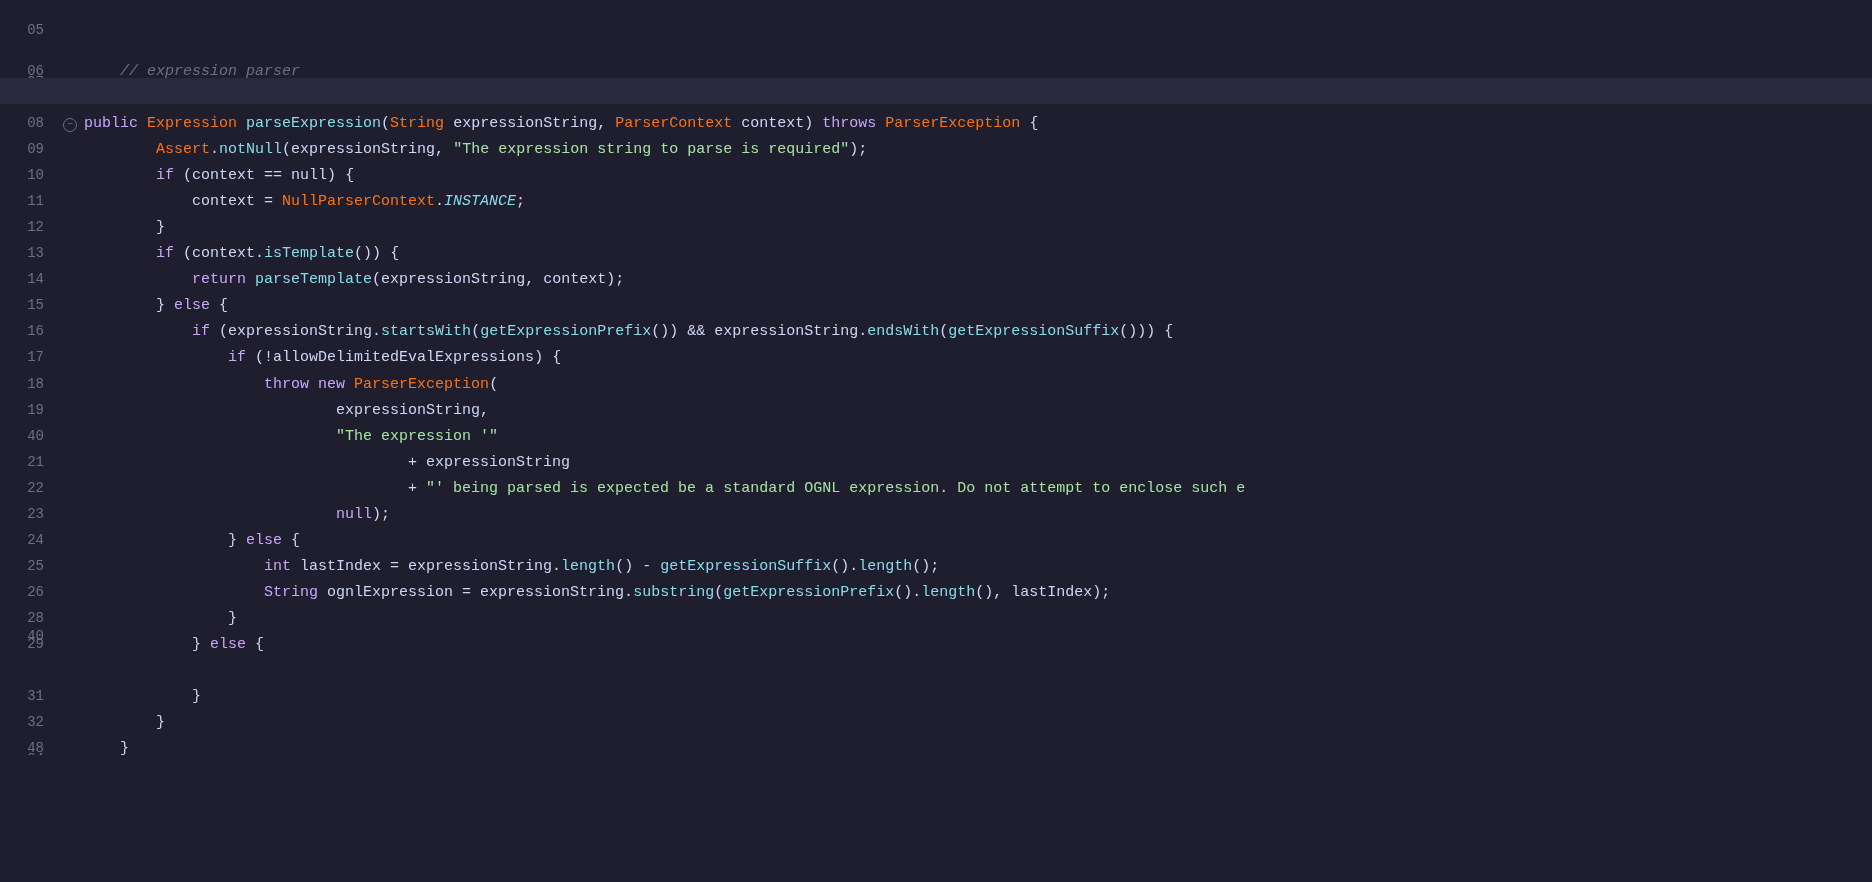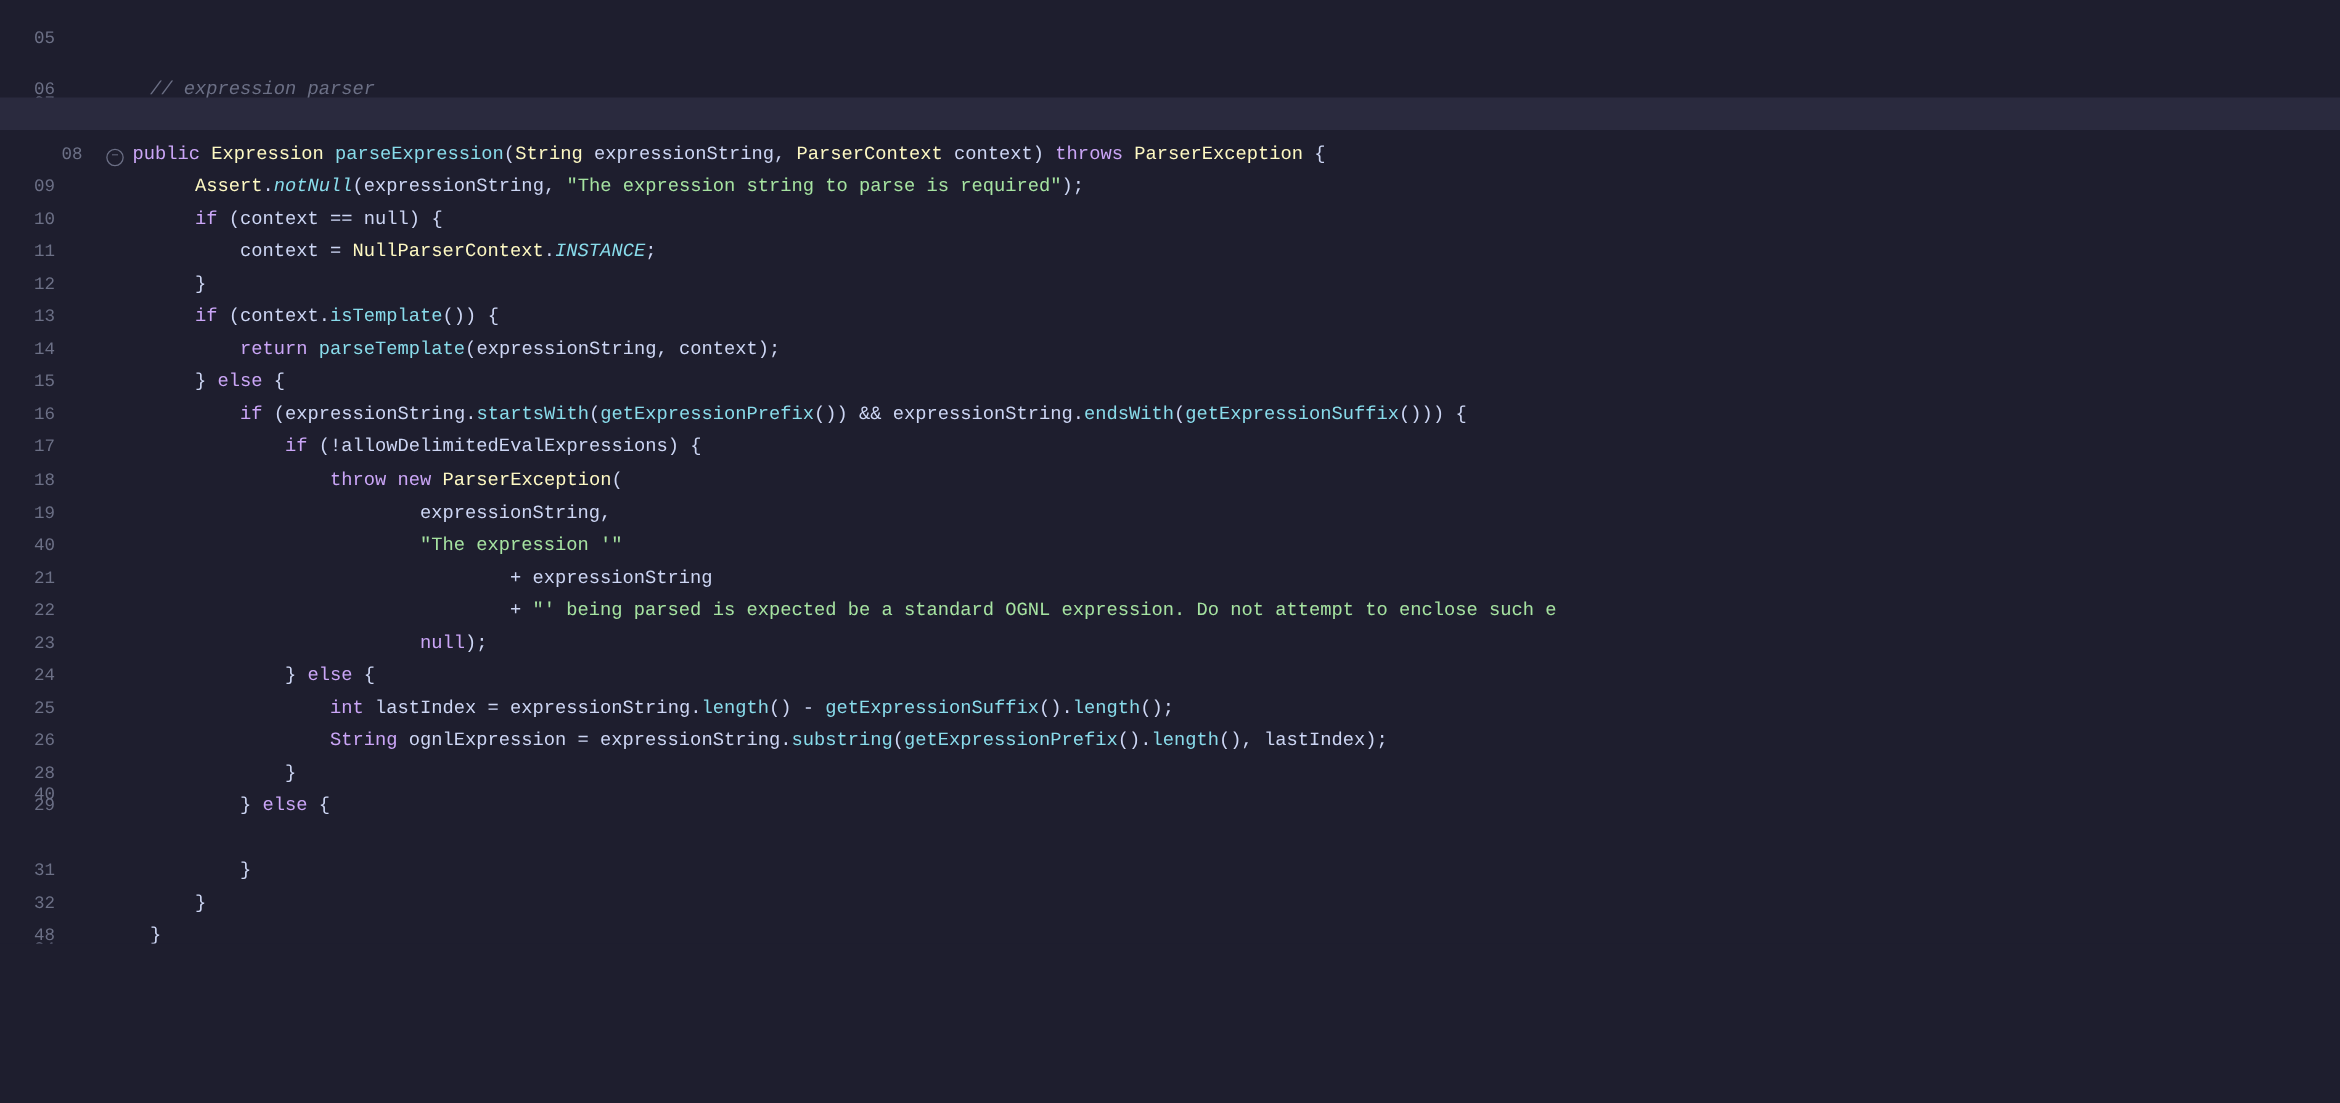--- a/index.html
+++ b/index.html
@@ -29,21 +29,20 @@
     .code-line {
       display: flex;
       align-items: baseline;
       min-height: 26px;
       padding: 0 0;
       position: relative;
     }
 
     .code-line.highlighted {
       background-color: #2a2a3e;
-      padding-left: 22px;
     }
 
     .line-number {
       min-width: 60px;
       text-align: right;
       padding-right: 16px;
       color: #6c7086;
       user-select: none;
       font-size: 14px;
       flex-shrink: 0;
@@ -60,27 +59,27 @@
 
     .code-content {
       flex: 1;
       padding-left: 4px;
       white-space: pre;
       margin-top: 34px;
     }
 
     
     .kw { color: #cba6f7; } 
-    .type { color: #fef9c3; } 
+    .type { color: #f97316; } 
     .method { color: #89dceb; } 
     .string { color: #a6e3a1; } 
     .comment { color: #6c7086; font-style: italic; }
     .plain { color: #cdd6f4; } 
     .paren { color: #cdd6f4; }
-    .italic-method { font-style: italic; color: #89dceb; }
+    .italic-method { color: #89dceb; }
     .italic-field { font-style: italic; color: #89dceb; }
     .minus-icon {
       width: 14px;
       height: 14px;
       border: 1px solid #6c7086;
       border-radius: 50%;
       display: inline-flex;
       align-items: center;
       justify-content: center;
       color: #6c7086;

